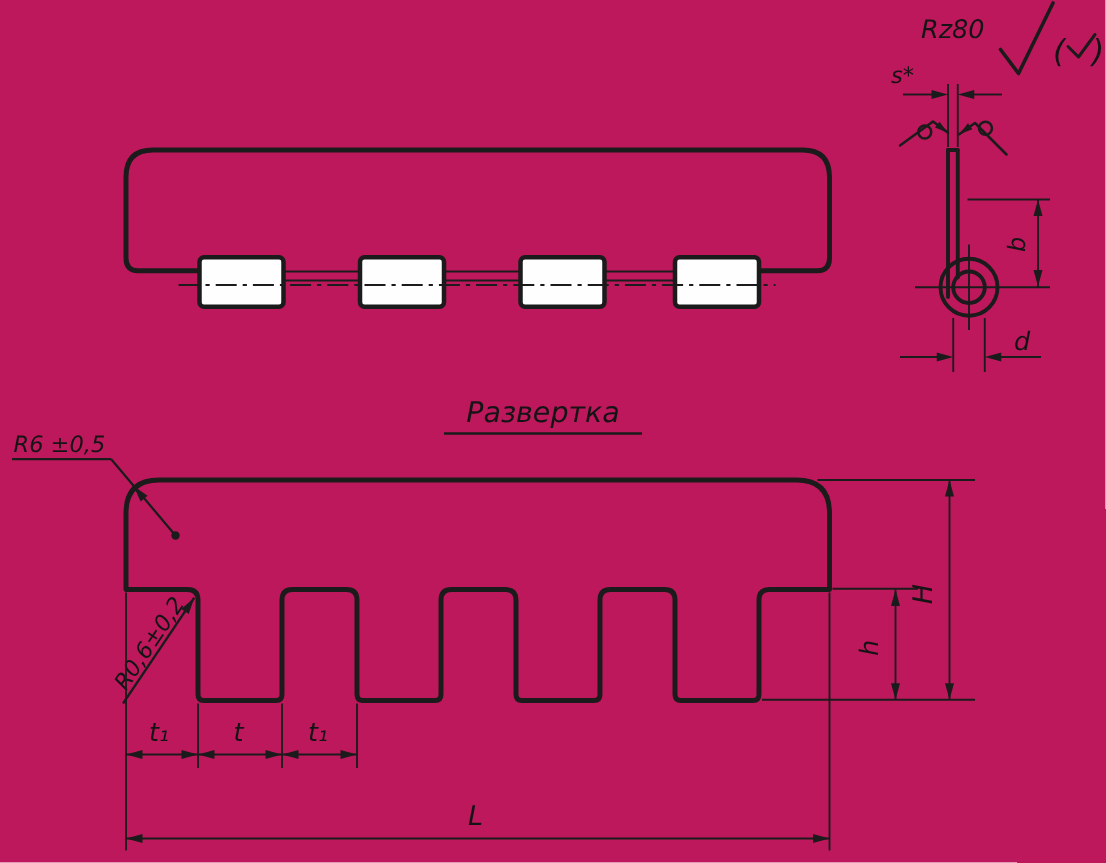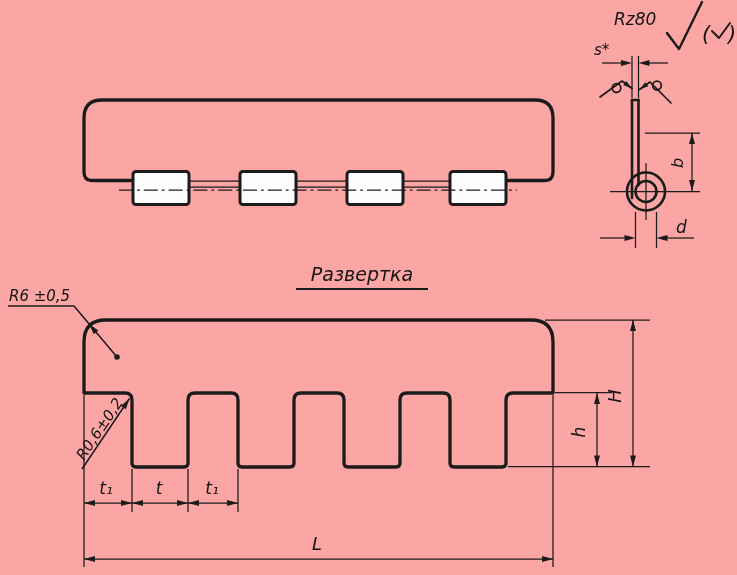--- a/index.html
+++ b/index.html
@@ -1,16 +1,16 @@
 <!DOCTYPE html>
 <html><head>
 <meta charset="utf-8">
 <style>
   html,body{margin:0;padding:0;background:#ffffff;}
-  .canvas{position:relative;width:737px;height:575px;background:#fca5a5;overflow:hidden;}
+  .canvas{position:relative;width:737px;height:575px;background:#be185d;overflow:hidden;}
   svg{display:block;}
   .outline{fill:none;stroke:#1b1b1b;stroke-width:3.3;stroke-linecap:round;stroke-linejoin:round;}
   .mid{fill:none;stroke:#1b1b1b;stroke-width:2.6;stroke-linecap:round;stroke-linejoin:round;}
   .thin{fill:none;stroke:#1b1b1b;stroke-width:1.25;}
   .sym{fill:none;stroke:#1b1b1b;stroke-width:1.7;stroke-linecap:round;stroke-linejoin:round;}
   .chk{fill:none;stroke:#1b1b1b;stroke-width:2.4;stroke-linecap:round;stroke-linejoin:round;}
   .dashdot{stroke-dasharray:14 4 2.8 4;}
   .arr{fill:#1b1b1b;stroke:none;}
   .knuckle{fill:#fefefe;stroke:#1b1b1b;stroke-width:3;}
   .dot{fill:#1b1b1b;}

